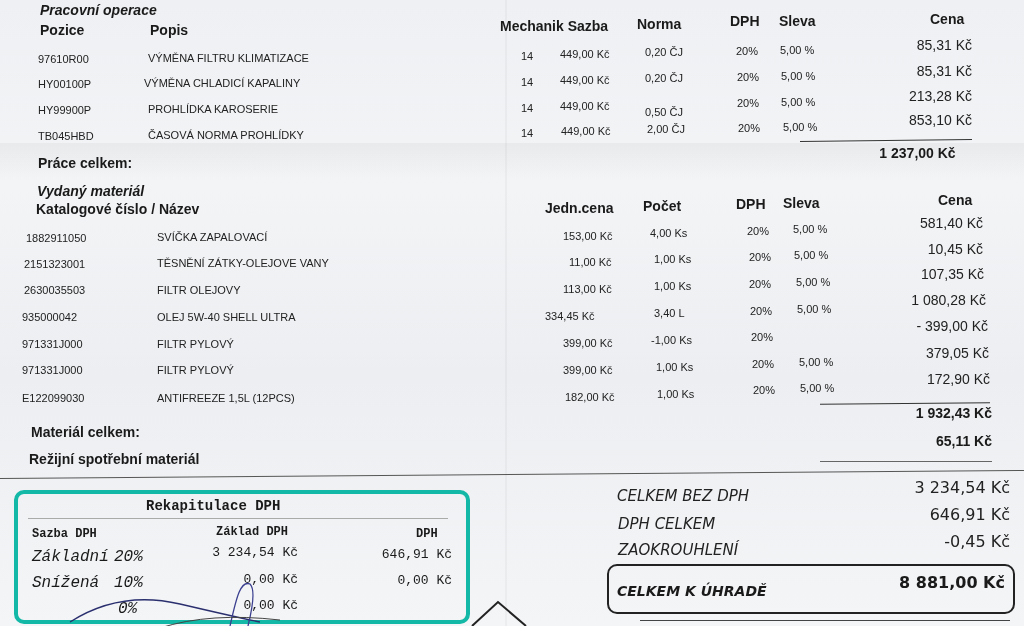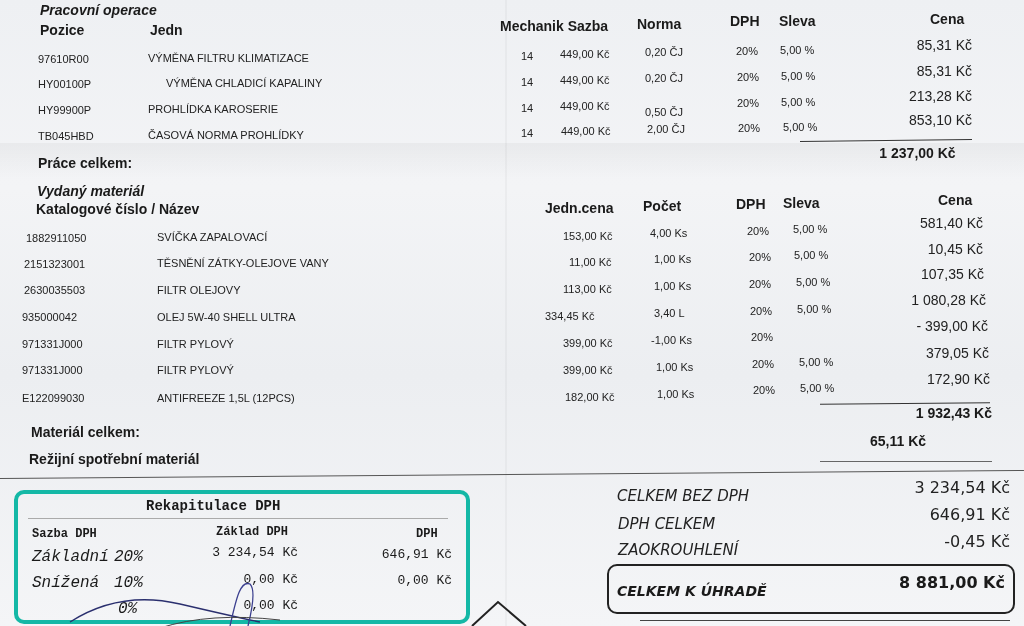--- a/index.html
+++ b/index.html
@@ -34,41 +34,41 @@
   }
 </style>
 </head>
 <body>
 
 <div class="fold"></div>
 <div class="shade" style="top:143px"></div>
 
 <div class="abs sec-title" style="left:40px;top:2px">Pracovní operace</div>
 <div class="abs hdr" style="left:40px;top:22px">Pozice</div>
-<div class="abs hdr" style="left:150px;top:22px">Jedn</div>
+<div class="abs hdr" style="left:150px;top:22px">Popis</div>
 <div class="abs hdr" style="left:500px;top:18px">Mechanik Sazba</div>
 <div class="abs hdr" style="left:637px;top:16px">Norma</div>
 <div class="abs hdr" style="left:730px;top:13px">DPH</div>
 <div class="abs hdr" style="left:779px;top:13px">Sleva</div>
 <div class="abs hdr" style="left:930px;top:11px">Cena</div>
 
 <div>
   <div>
     <div class="abs cell" style="left:38px;top:53px">97610R00</div>
     <div class="abs cell" style="left:148px;top:52px">VÝMĚNA FILTRU KLIMATIZACE</div>
     <div class="abs cell" style="left:521px;top:50px">14</div>
     <div class="abs cell" style="left:560px;top:48px">449,00 Kč</div>
     <div class="abs cell" style="left:645px;top:46px">0,20 ČJ</div>
     <div class="abs cell" style="left:736px;top:45px">20%</div>
     <div class="abs cell" style="left:780px;top:44px">5,00 %</div>
     <div class="abs price" style="left:860px;top:37px;width:112px">85,31 Kč</div>
   </div>
   <div>
     <div class="abs cell" style="left:38px;top:78px">HY00100P</div>
-    <div class="abs cell" style="left:166px;top:77px">VÝMĚNA CHLADICÍ KAPALINY</div>
+    <div class="abs cell" style="left:144px;top:77px">VÝMĚNA CHLADICÍ KAPALINY</div>
     <div class="abs cell" style="left:521px;top:76px">14</div>
     <div class="abs cell" style="left:560px;top:74px">449,00 Kč</div>
     <div class="abs cell" style="left:645px;top:72px">0,20 ČJ</div>
     <div class="abs cell" style="left:737px;top:71px">20%</div>
     <div class="abs cell" style="left:781px;top:70px">5,00 %</div>
     <div class="abs price" style="left:860px;top:63px;width:112px">85,31 Kč</div>
   </div>
   <div>
     <div class="abs cell" style="left:38px;top:104px">HY99900P</div>
     <div class="abs cell" style="left:148px;top:103px">PROHLÍDKA KAROSERIE</div>
@@ -164,21 +164,21 @@
     <div class="abs cell" style="left:753px;top:384px">20%</div>
     <div class="abs cell" style="left:800px;top:382px">5,00 %</div>
     <div class="abs price" style="left:870px;top:371px;width:120px">172,90 Kč</div>
   </div>
 </div>
 <div class="rule" style="left:820px;top:403px;width:170px;transform:rotate(-0.5deg)"></div>
 
 <div class="abs bold14" style="left:31px;top:424px">Materiál celkem:</div>
 <div class="abs bold14" style="left:870px;top:405px;width:122px;text-align:right">1 932,43 Kč</div>
 <div class="abs bold14" style="left:29px;top:451px">Režijní spotřební materiál</div>
-<div class="abs bold14" style="left:870px;top:433px;width:122px;">65,11 Kč</div>
+<div class="abs bold14" style="left:870px;top:433px;width:122px;text-align:right">65,11 Kč</div>
 
 <div class="rule" style="left:0;top:478px;width:1024px;background:#555;transform:rotate(-0.45deg);transform-origin:left"></div>
 <div class="rule" style="left:820px;top:461px;width:172px;background:#666"></div>
 
 <div class="vat-box">
   <div class="abs t" style="left:128px;top:4px">Rekapitulace DPH</div>
   <div class="rule" style="left:10px;top:24px;width:420px;background:#aaa"></div>
   <div class="abs h" style="left:14px;top:33px">Sazba DPH</div>
   <div class="abs h" style="left:198px;top:31px">Základ DPH</div>
   <div class="abs h" style="left:398px;top:33px">DPH</div>

